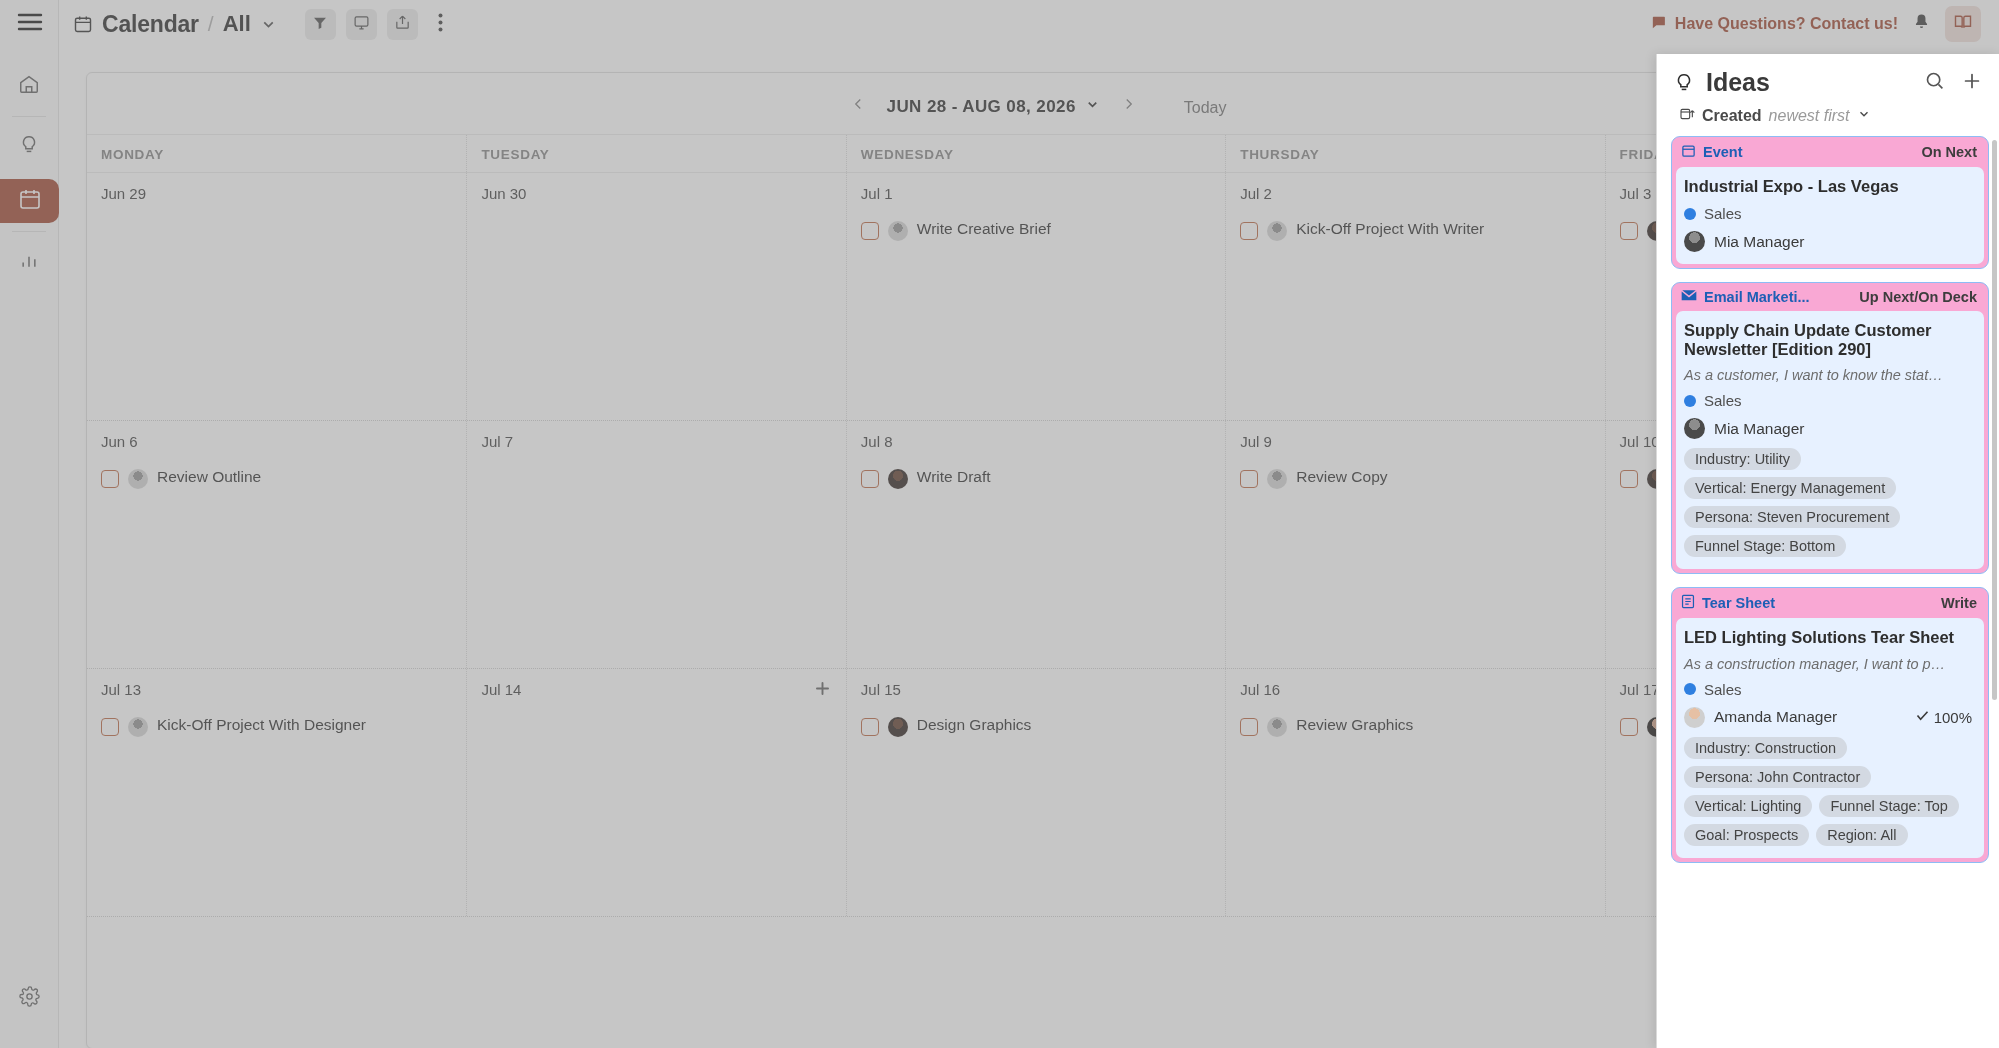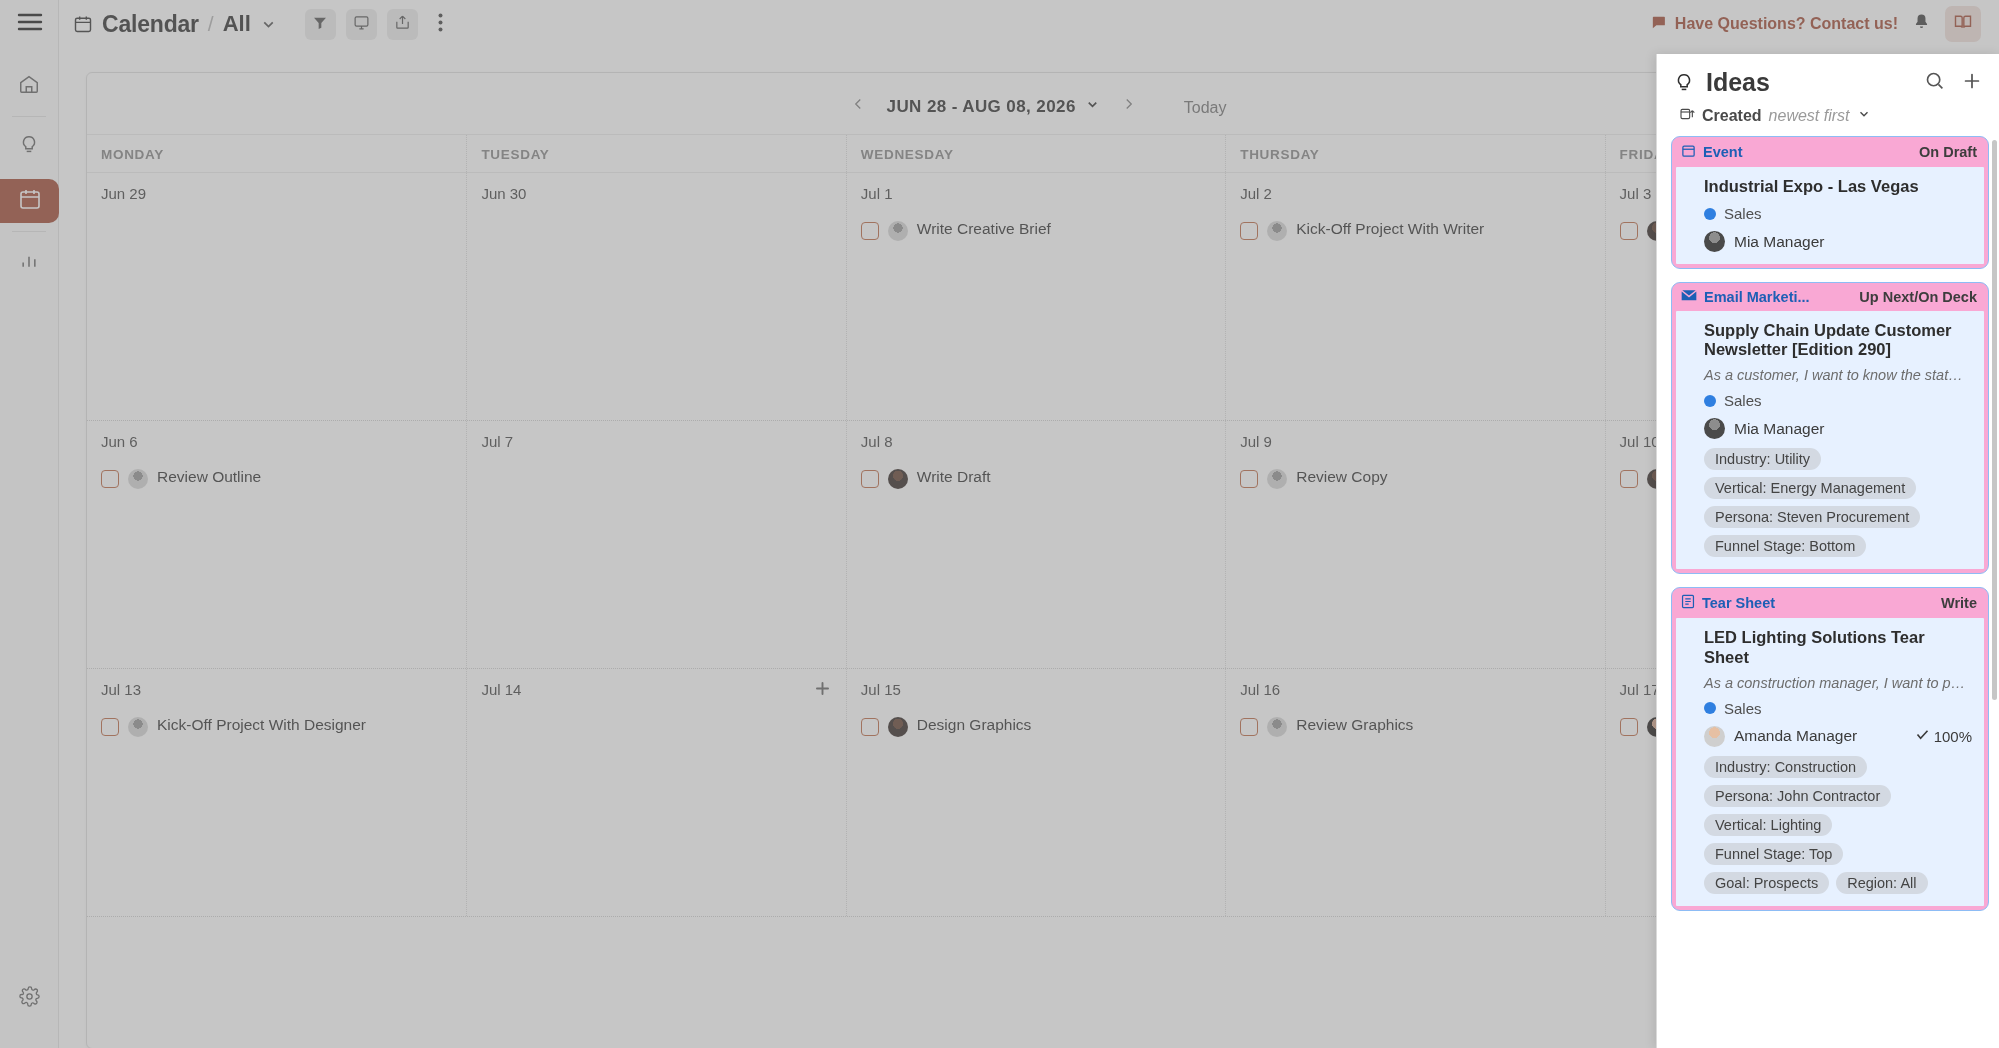--- a/index.html
+++ b/index.html
@@ -148,21 +148,21 @@
 
   .icard {
     background: #f9a8d4; border-radius: 9px; padding: 0; margin-bottom: 13px;
     border: 1px solid #8dbcf5;
   }
   .icard-head {
     display:flex; align-items:center; padding: 6px 11px 6px 9px; gap: 8px;
   }
   .icard-type { font-size: 14.5px; font-weight: 700; color: #1d5fb5; display:flex; align-items:center; gap:7px; }
   .icard-status { margin-left:auto; font-size: 14.5px; font-weight: 700; color: #3d3d3d; }
-  .icard-body { background:#e7f1ff; border-radius: 1px; margin: 0 4px 4px 4px; padding: 10px 12px 12px 28px; }
+  .icard-body { background:#e7f1ff; border-radius: 7px; margin: 0 4px 4px 4px; padding: 10px 12px 12px 8px; }
   .icard-title { font-size: 16.5px; font-weight: 700; color: #2e2e2e; line-height: 1.16; }
   .icard-desc { font-size: 14.5px; font-style: italic; color: #6d6d6d; margin-top: 8px; }
   .icard-tagline { display:flex; align-items:center; gap:8px; margin-top: 9px; font-size:15px; color:#4f4f4f;}
   .dot { width: 12px; height:12px; border-radius:50%; background:#2f7fe0; flex:0 0 12px;}
   .icard-owner { display:flex; align-items:center; gap:9px; margin-top: 9px; font-size:15.5px; color:#3b3b3b;}
   .oav { width: 21px; height:21px; border-radius:50%; flex:0 0 21px;}
   .oav.m { background: radial-gradient(circle at 50% 32%, #8d8d8d 0 30%, #4a4a4a 31% 100%); }
   .oav.a { background: radial-gradient(circle at 50% 32%, #e6c0a4 0 30%, #cfcfcf 31% 100%); }
   .pct { margin-left:auto; display:flex; align-items:center; gap:4px; font-size:15px; color:#3b3b3b; font-weight:500;}
   .chips { margin-top: 9px; display:flex; flex-wrap: wrap; gap: 7px; }
@@ -545,21 +545,21 @@
         <div class="icard-head">
           <span class="icard-type">
             <span>
               <svg width="15" height="15" viewBox="0 0 24 24" fill="none" stroke="#1d5fb5" stroke-width="2">
                   <rect x="3" y="5" width="18" height="16" rx="2"></rect>
                   <path d="M3 10h18"></path>
                 </svg>
             </span>
             <span>Event</span>
           </span>
-          <span class="icard-status">On Draft</span>
+          <span class="icard-status">On Next</span>
         </div>
         <div class="icard-body">
           <div class="icard-title">Industrial Expo - Las Vegas</div>
           <div class="icard-tagline">
             <span class="dot"></span>
             <span>Sales</span>
           </div>
           <div class="icard-owner">
             <span class="oav m"></span>
             <span>Mia Manager</span>

